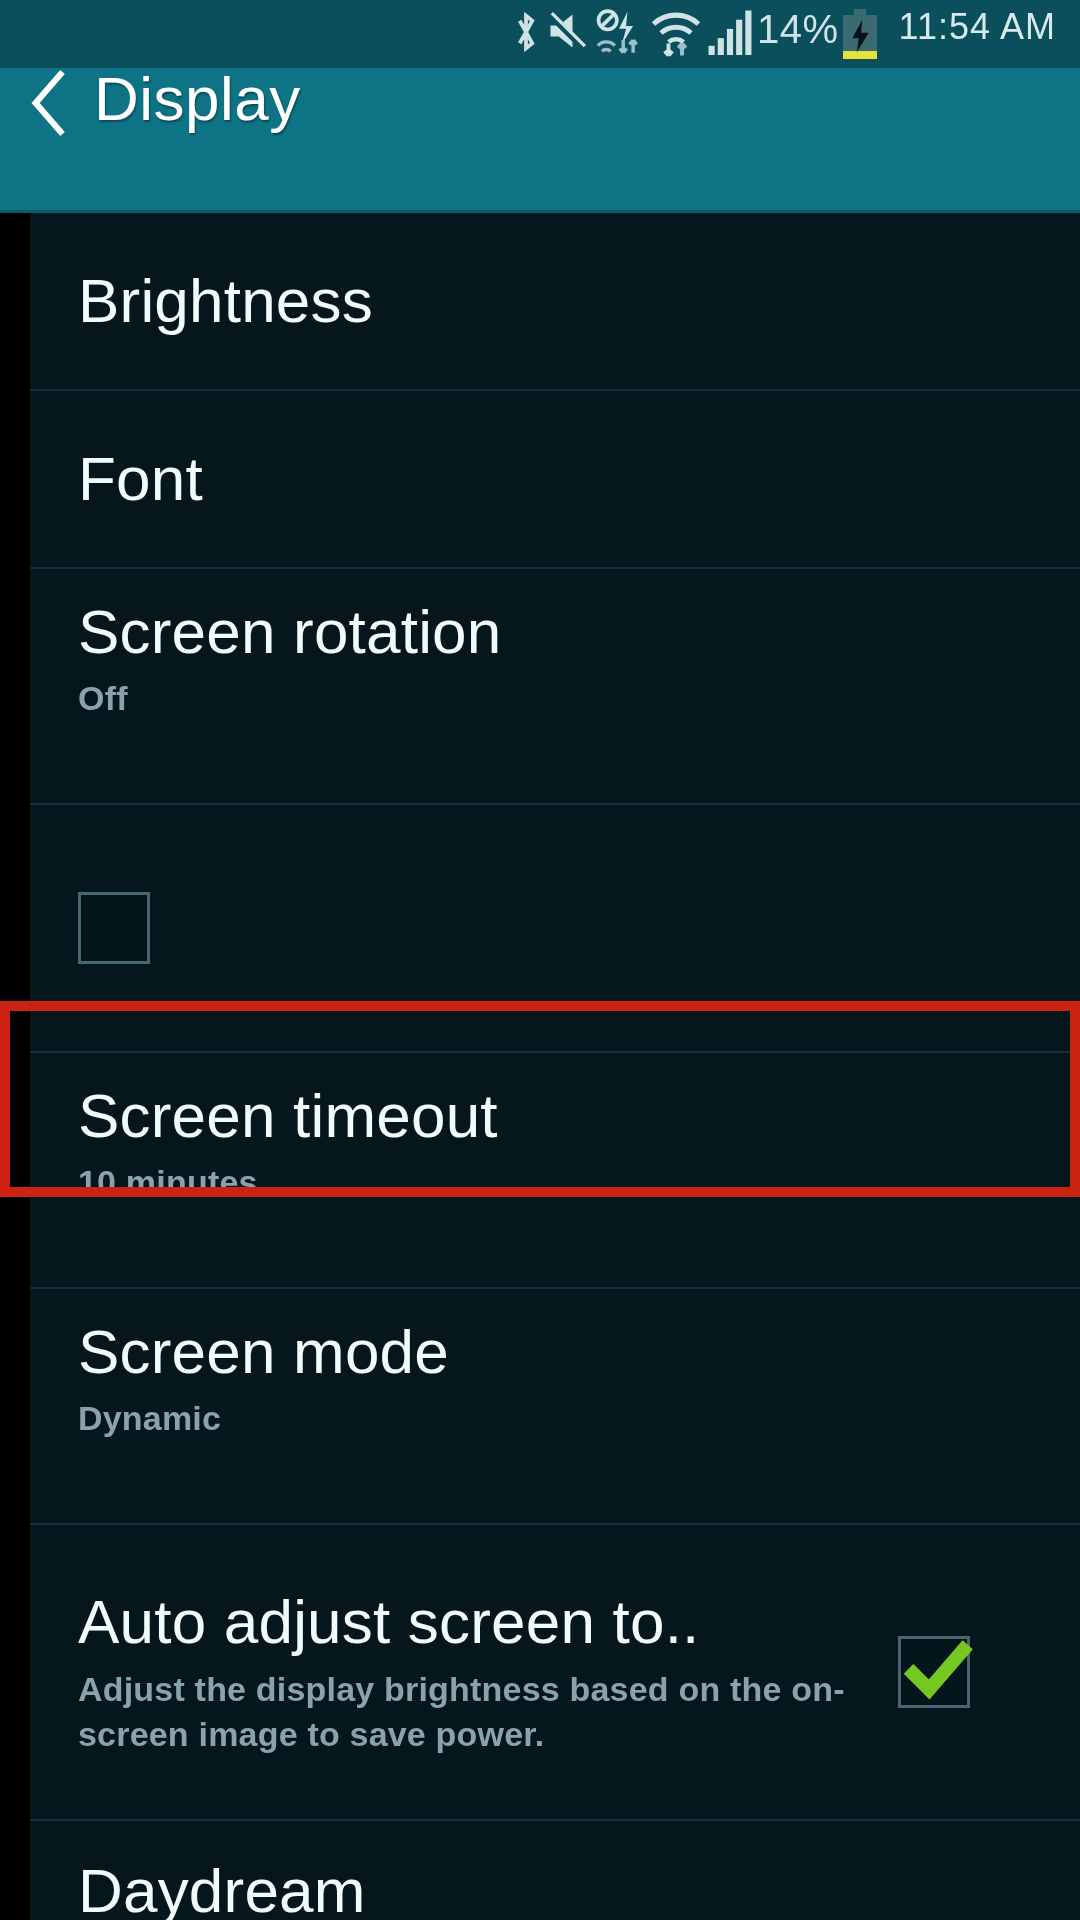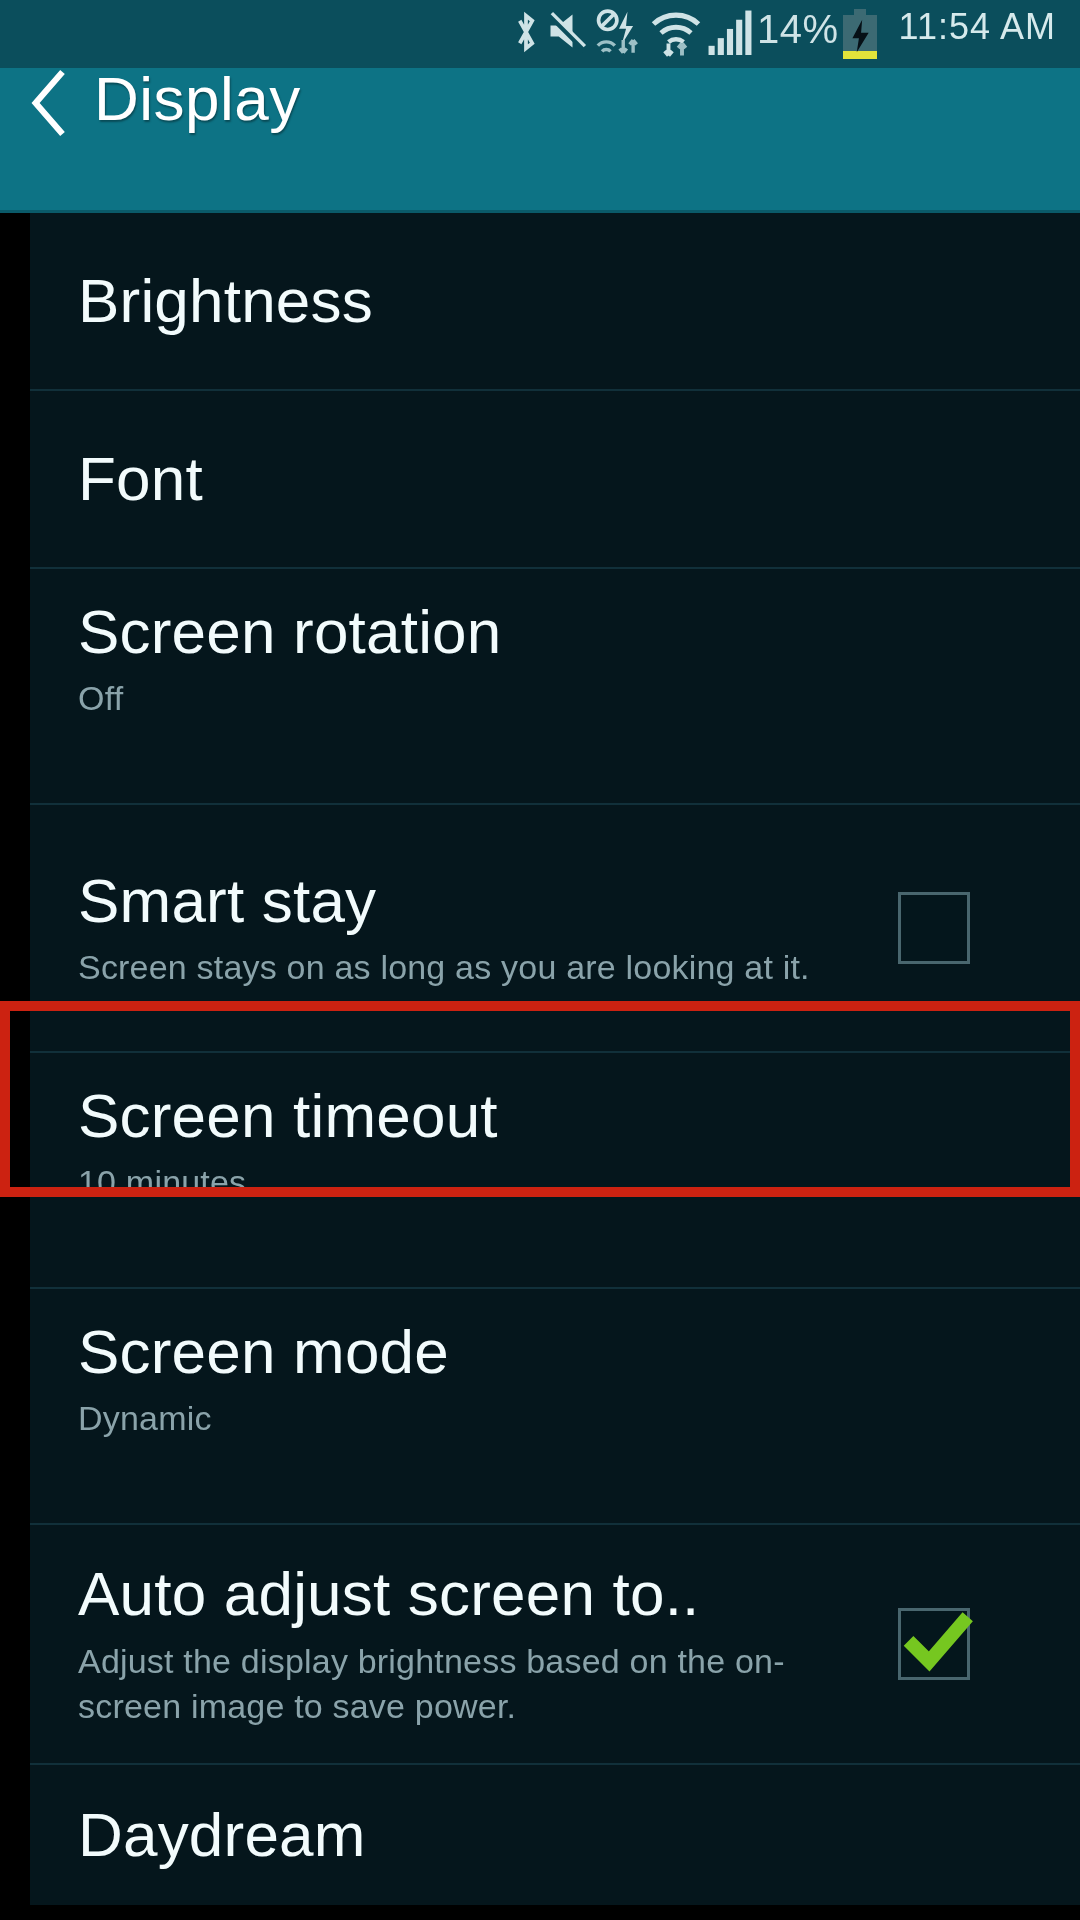--- a/index.html
+++ b/index.html
@@ -137,30 +137,30 @@
     font-size: 62px;
     font-weight: 400;
     line-height: 1.12;
     letter-spacing: 0.2px;
     white-space: nowrap;
     overflow: hidden;
   }
   .row-sub {
     color: #8aa3aa;
     font-size: 34px;
-    font-weight: 400;
+    font-weight: 700;
     line-height: 1.32;
     margin-top: 10px;
     letter-spacing: 0.2px;
   }
 
   .row.simple { height: 178px; }
   .row.with-sub { height: 236px; padding-top: 28px; padding-bottom: 28px; align-items: flex-start; flex-direction: column; justify-content: center; }
   .row.two-line-sub { height: 248px; }
-  .row.three-line { height: 240px; }
+  .row.three-line { height: 296px; }
 
   .row.check {
     flex-direction: row;
     align-items: center;
   }
   .row.check .row-texts { padding-right: 20px; }
 
   .checkbox {
     flex: 0 0 auto;
     width: 72px;
@@ -268,24 +268,20 @@
   </div>
 
   <div class="row with-sub">
     <div class="row-texts">
       <div class="row-title">Screen rotation</div>
       <div class="row-sub">Off</div>
     </div>
   </div>
 
   <div class="row check two-line-sub" style="align-items:center;flex-direction:row;">
-    <div class="row-texts" style="max-width:800px;">
-      <div class="row-title">Smart stay</div>
-      <div class="row-sub" style="white-space:normal;max-width:740px;">Screen stays on as long as you are looking at it.</div>
-    </div>
     <div class="checkbox"></div>
   </div>
 
   <div class="row with-sub" id="timeout-row">
     <div class="row-texts">
       <div class="row-title">Screen timeout</div>
       <div class="row-sub">10 minutes</div>
     </div>
   </div>
 

